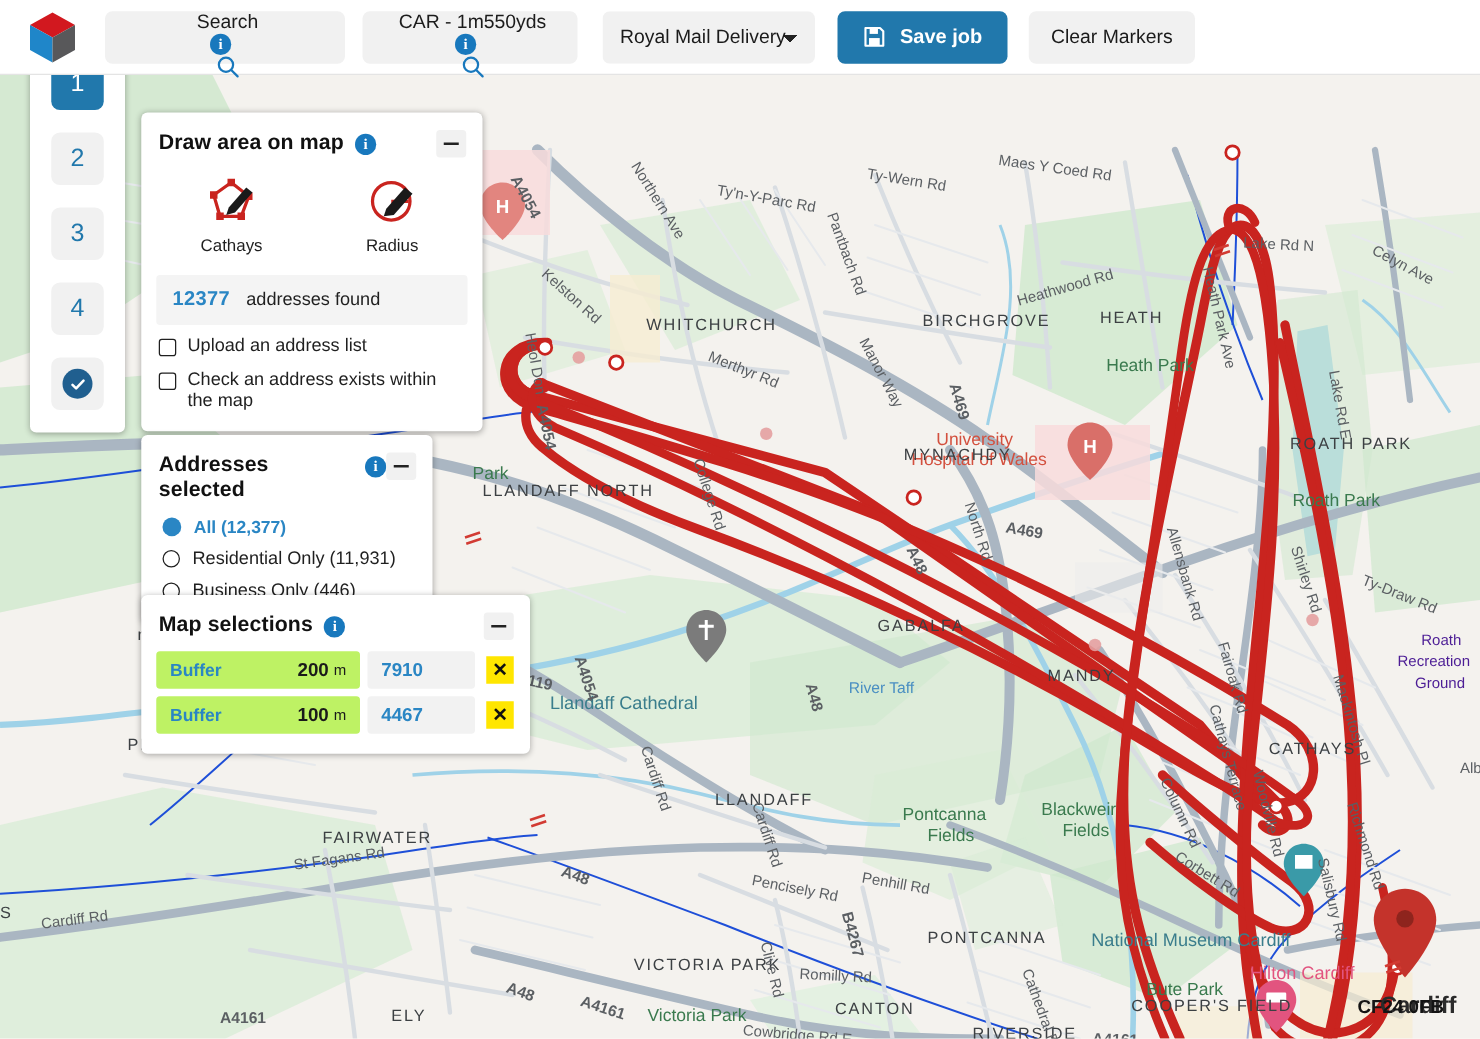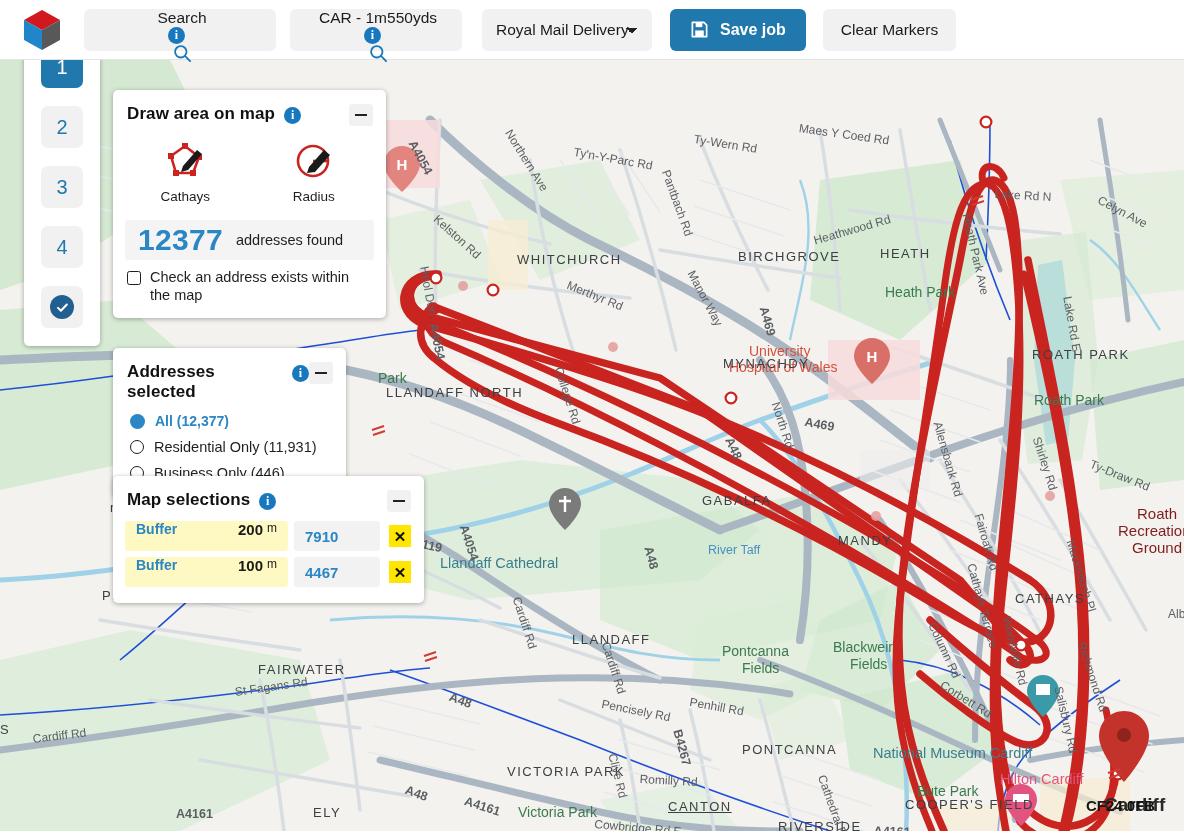--- a/index.html
+++ b/index.html
@@ -96,21 +96,21 @@
     font-family: "Liberation Sans", sans-serif;
     white-space: nowrap;
     pointer-events: none;
     user-select: none;
   }
   .place-major { font-size: 14.5px; color: #3c4043; letter-spacing: 1.9px; }
   .place-minor { font-size: 13px; color: #3c4043; letter-spacing: 1.5px; }
   .road { font-size: 12px; color: #5b5f63; }
   .road-big { font-size: 12.5px; color: #5b5f63; font-weight: bold; }
   .park { font-size: 14px; color: #3a7a4e; }
-  .park-sm { font-size: 15px; color: #7f1d1d; }
+  .park-sm { font-size: 12px; color: #4c1d95; }
   .water { font-size: 12.5px; color: #4a8fc2; }
   .poi-red { font-size: 14px; color: #d3503e; }
   .poi-pink { font-size: 14.5px; color: #e2547f; }
   .poi-teal { font-size: 14.5px; color: #3a7d8c; }
   .city { font-size: 19px; color: #2b2b2b; font-weight: bold; }
   .pcode { font-size: 15px; color: #141414; font-weight: bold; }
 
   
   .panel {
     position: absolute;
@@ -154,21 +154,21 @@
   
   #draw-panel { left: 113px; top: 90px; width: 273px; }
   .tools { display:flex; padding: 8px 8px 4px 8px; }
   .tool { flex: 1 1 0; display:flex; flex-direction:column; align-items:center; cursor:pointer; }
   .tool .glyph { height: 42px; display:flex; align-items:flex-end; justify-content:center; }
   .tool .tname { font-size: 13.5px; color: #1f1f1f; margin-top: 7px; }
   .count-row {
     margin: 12px 12px 0 12px; background: #f4f4f4;
     height: 40px; display:flex; align-items:center; padding: 0 13px; border-radius: 3px;
   }
-  .count-num { font-size: 30px; color: #2a86c4; font-weight: bold; letter-spacing: .3px; }
+  .count-num { font-size: 16px; color: #2a86c4; font-weight: bold; letter-spacing: .3px; }
   .count-txt { font-size: 14.5px; color: #1f1f1f; margin-left: 13px; }
   .chk-row { display:flex; align-items:flex-start; padding: 9px 12px 0 14px; cursor:pointer; }
   .chk-row:last-child { padding-bottom: 14px; }
   .chkbox {
     width: 14px; height: 14px; border: 1.6px solid #1f1f1f;
     border-radius: 2.5px; flex: 0 0 auto; margin-top: 2px; background:#fff;
   }
   .chk-lbl { font-size: 14.5px; color: #1f1f1f; margin-left: 9px; line-height: 1.22; max-width: 205px; }
 
   
@@ -176,22 +176,22 @@
   .radio-row { display:flex; align-items:center; padding: 5px 0 5px 17px; cursor:pointer; }
   .radio { width: 14px; height: 14px; border-radius:50%; border: 1.7px solid #1f1f1f; flex:0 0 auto; }
   .radio.sel { border: none; background: #2a86c4; width: 15px; height: 15px; }
   .radio-lbl { font-size: 14.5px; color: #1f1f1f; margin-left: 10px; }
   .radio-lbl.on { color: #2a86c4; font-weight: bold; font-size: 14px; }
 
   
   #sel-panel { left: 113px; top: 476px; width: 311px; padding-bottom: 13px; }
   .sel-row { display:flex; align-items:center; padding: 3px 11px 3px 12px; }
   .sel-buffer {
-    flex: 0 0 auto; width: 163px; height: 30px; background:#fef9c3; border-radius:3px;
-    display:flex; padding: 0 11px;
+    flex: 0 0 auto; width: 163px; height: 30px; background:#bef264; border-radius:3px;
+    display:flex; align-items:center; padding: 0 11px;
   }
   .sel-buffer .bname { font-size: 14px; color: #2a86c4; font-weight: bold; }
   .sel-buffer .bgap { flex:1 1 auto; }
   .sel-buffer .bval { font-size: 15px; color: #1a1a1a; font-weight: bold; }
   .sel-buffer .bunit { font-size: 12px; color: #1a1a1a; margin-left: 4px; }
   .sel-count {
     flex: 0 0 auto; width: 86px; height: 30px; background:#f2f2f2; border-radius:3px;
     display:flex; align-items:center; padding: 0 11px; margin-left: 6px;
     font-size: 15px; color: #2a86c4; font-weight: bold;
   }
@@ -515,21 +515,21 @@
         <div class="lbl road" style="left: 938px; top: 560px; transform: rotate(65deg); transform-origin: left top;">Column Rd</div>
         <div class="lbl road" style="left: 945px; top: 618px; transform: rotate(32deg); transform-origin: left top;">Corbett Rd</div>
         <div class="lbl road" style="left: 1088px; top: 580px; transform: rotate(72deg); transform-origin: left top;">Richmond Rd</div>
         <div class="lbl road" style="left: 1065px; top: 625px; transform: rotate(77deg); transform-origin: left top;">Salisbury Rd</div>
         <div class="lbl road" style="left: 1168px; top: 547px;">Alb</div>
         <div class="lbl park" style="left: 833px; top: 579px;">Blackweir</div>
         <div class="lbl park" style="left: 850px; top: 596px;">Fields</div>
         <div class="lbl park" style="left: 722px; top: 583px;">Pontcanna</div>
         <div class="lbl park" style="left: 742px; top: 600px;">Fields</div>
         <div class="lbl poi-teal" style="left: 440px; top: 495px;">Llandaff Cathedral</div>
-        <div class="lbl water" style="left: 679px; top: 483px; margin-left: 29px;">River Taff</div>
+        <div class="lbl water" style="left: 679px; top: 483px;">River Taff</div>
         <div class="lbl road-big" style="left: 655px; top: 485px; transform: rotate(75deg); transform-origin: left top;">A48</div>
         <div class="lbl road-big" style="left: 408px; top: 474px; transform: rotate(12deg); transform-origin: left top;">A4119</div>
         <div class="lbl road-big" style="left: 470px; top: 463px; transform: rotate(72deg); transform-origin: left top;">A4054</div>
         <div class="lbl road" style="left: 523px; top: 535px; transform: rotate(72deg); transform-origin: left top;">Cardiff Rd</div>
         <div class="lbl place-minor" style="left: 572px; top: 572px;">LLANDAFF</div>
         <div class="lbl road" style="left: 612px; top: 580px; transform: rotate(72deg); transform-origin: left top;">Cardiff Rd</div>
         <div class="lbl place-minor" style="left: 102px; top: 528px;">PE</div>
         <div class="lbl place-minor" style="left: 110px; top: 440px;">ntre</div>
         <div class="lbl place-minor" style="left: 0px; top: 662px;">S</div>
         <div class="lbl place-minor" style="left: 258px; top: 602px;">FAIRWATER</div>
@@ -539,21 +539,21 @@
         <div class="lbl road-big" style="left: 452px; top: 630px; transform: rotate(20deg); transform-origin: left top;">A48</div>
         <div class="lbl road-big" style="left: 408px; top: 723px; transform: rotate(20deg); transform-origin: left top;">A48</div>
         <div class="lbl road-big" style="left: 467px; top: 734px; transform: rotate(18deg); transform-origin: left top;">A4161</div>
         <div class="lbl place-minor" style="left: 507px; top: 704px;">VICTORIA PARK</div>
         <div class="lbl park" style="left: 518px; top: 744px;">Victoria Park</div>
         <div class="lbl road" style="left: 603px; top: 637px; transform: rotate(11deg); transform-origin: left top;">Pencisely Rd</div>
         <div class="lbl road" style="left: 691px; top: 635px; transform: rotate(10deg); transform-origin: left top;">Penhill Rd</div>
         <div class="lbl road-big" style="left: 684px; top: 668px; transform: rotate(75deg); transform-origin: left top;">B4267</div>
         <div class="lbl road" style="left: 619px; top: 692px; transform: rotate(76deg); transform-origin: left top;">Clive Rd</div>
         <div class="lbl road" style="left: 640px; top: 712px; transform: rotate(3deg); transform-origin: left top;">Romilly Rd</div>
-        <div class="lbl place-minor" style="left: 668px; top: 739px; text-decoration: underline;">CANTON</div>
+        <div class="lbl place-minor" style="left: 668px; top: 739px;">CANTON</div>
         <div class="lbl place-minor" style="left: 742px; top: 682px;">PONTCANNA</div>
         <div class="lbl road" style="left: 595px; top: 757px; transform: rotate(5deg); transform-origin: left top;">Cowbridge Rd E</div>
         <div class="lbl road-big" style="left: 176px; top: 747px;">A4161</div>
         <div class="lbl road-big" style="left: 874px; top: 764px; transform: rotate(2deg); transform-origin: left top;">A4161</div>
         <div class="lbl place-minor" style="left: 778px; top: 759px;">RIVERSIDE</div>
         <div class="lbl poi-teal" style="left: 873px; top: 685px;">National Museum Cardiff</div>
         <div class="lbl poi-pink" style="left: 1000px; top: 711px;">Hilton Cardiff</div>
         <div class="lbl park" style="left: 917px; top: 723px;">Bute Park</div>
         <div class="lbl place-minor" style="left: 905px; top: 737px;">COOPER'S FIELD</div>
         <div class="lbl road" style="left: 828px; top: 713px; transform: rotate(70deg); transform-origin: left top;">Cathedral Rd</div>
@@ -621,20 +621,24 @@
       </div>
     </div>
 
     <div class="count-row">
       <span class="count-num">12377</span>
       <span class="count-txt">addresses found</span>
     </div>
 
     <div class="chk-row">
       <span class="chkbox"></span>
+      <span class="chk-lbl">Upload an address list</span>
+    </div>
+    <div class="chk-row">
+      <span class="chkbox"></span>
       <span class="chk-lbl">Check an address exists within the map</span>
     </div>
   </div>
 
   <div class="panel" id="addr-panel">
     <div class="panel-head">
       <span class="panel-title">Addresses selected</span>
       <span class="info-badge">i</span>
       <span class="hgap"></span>
       <button class="minimize">

